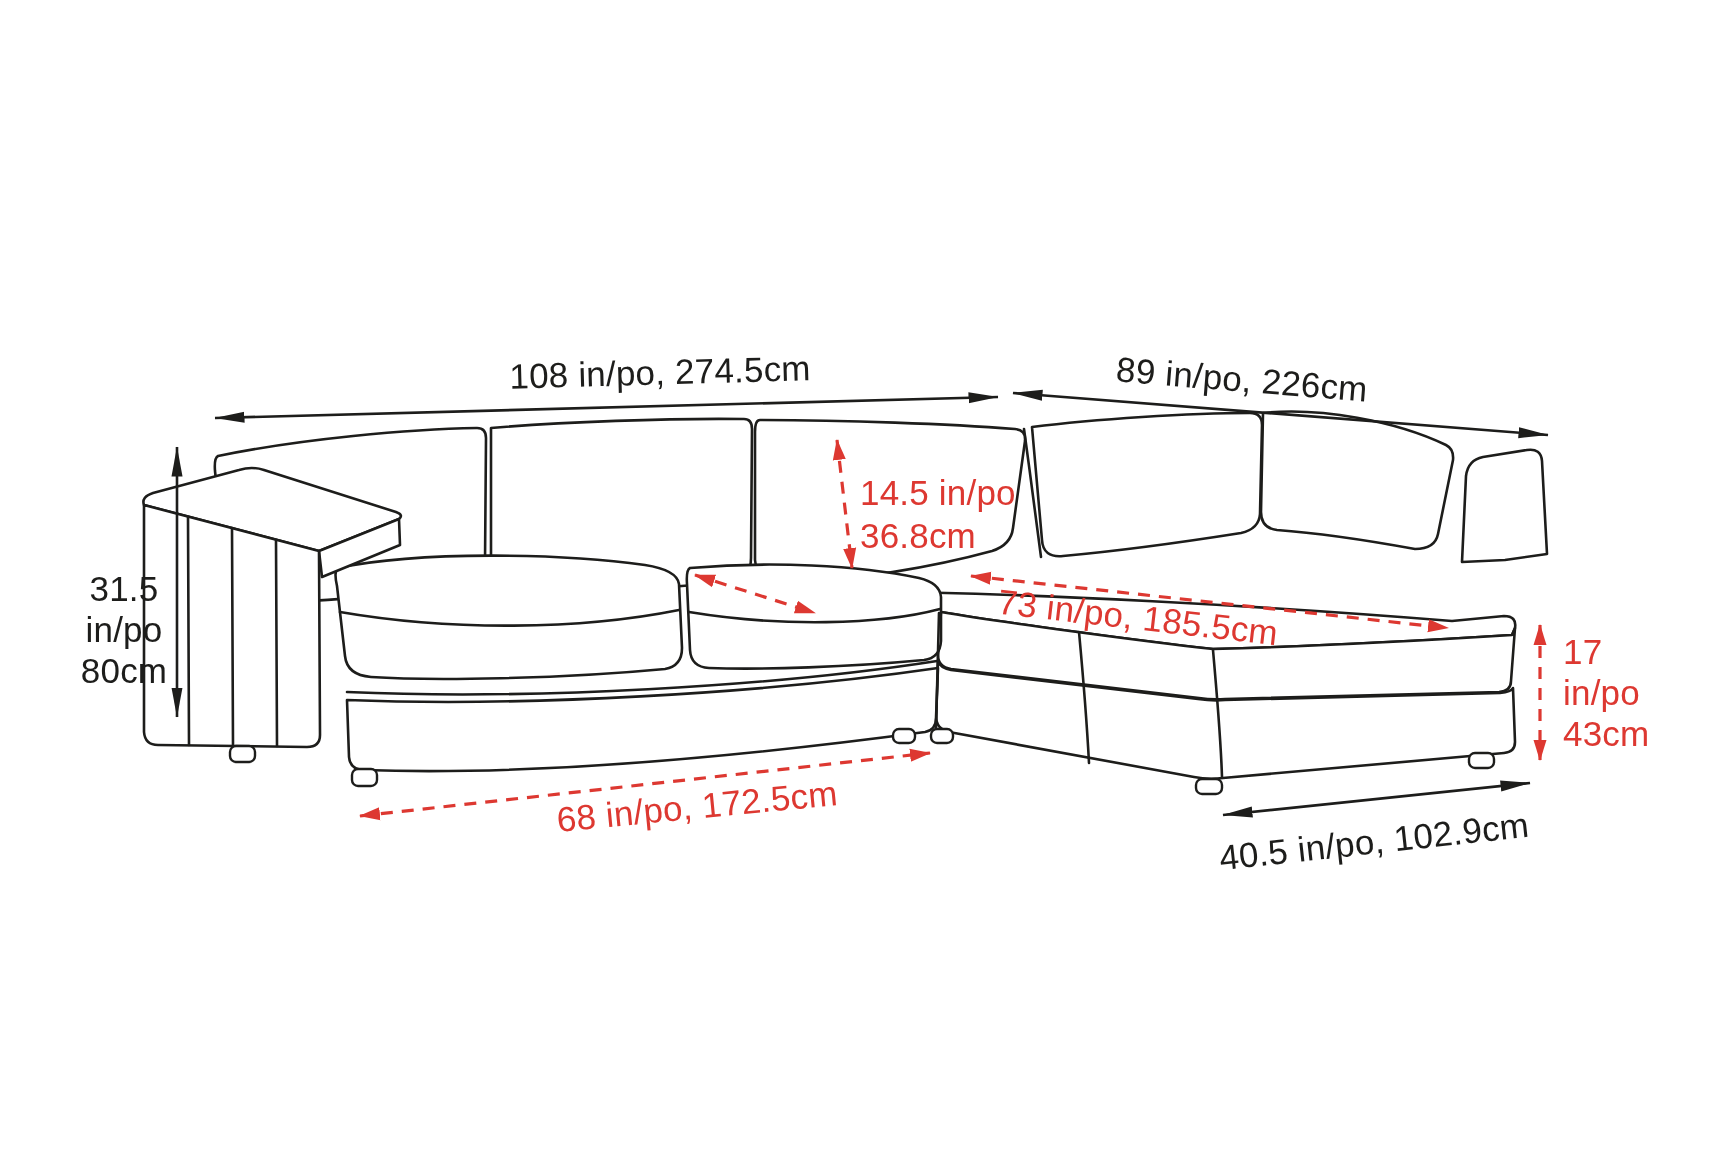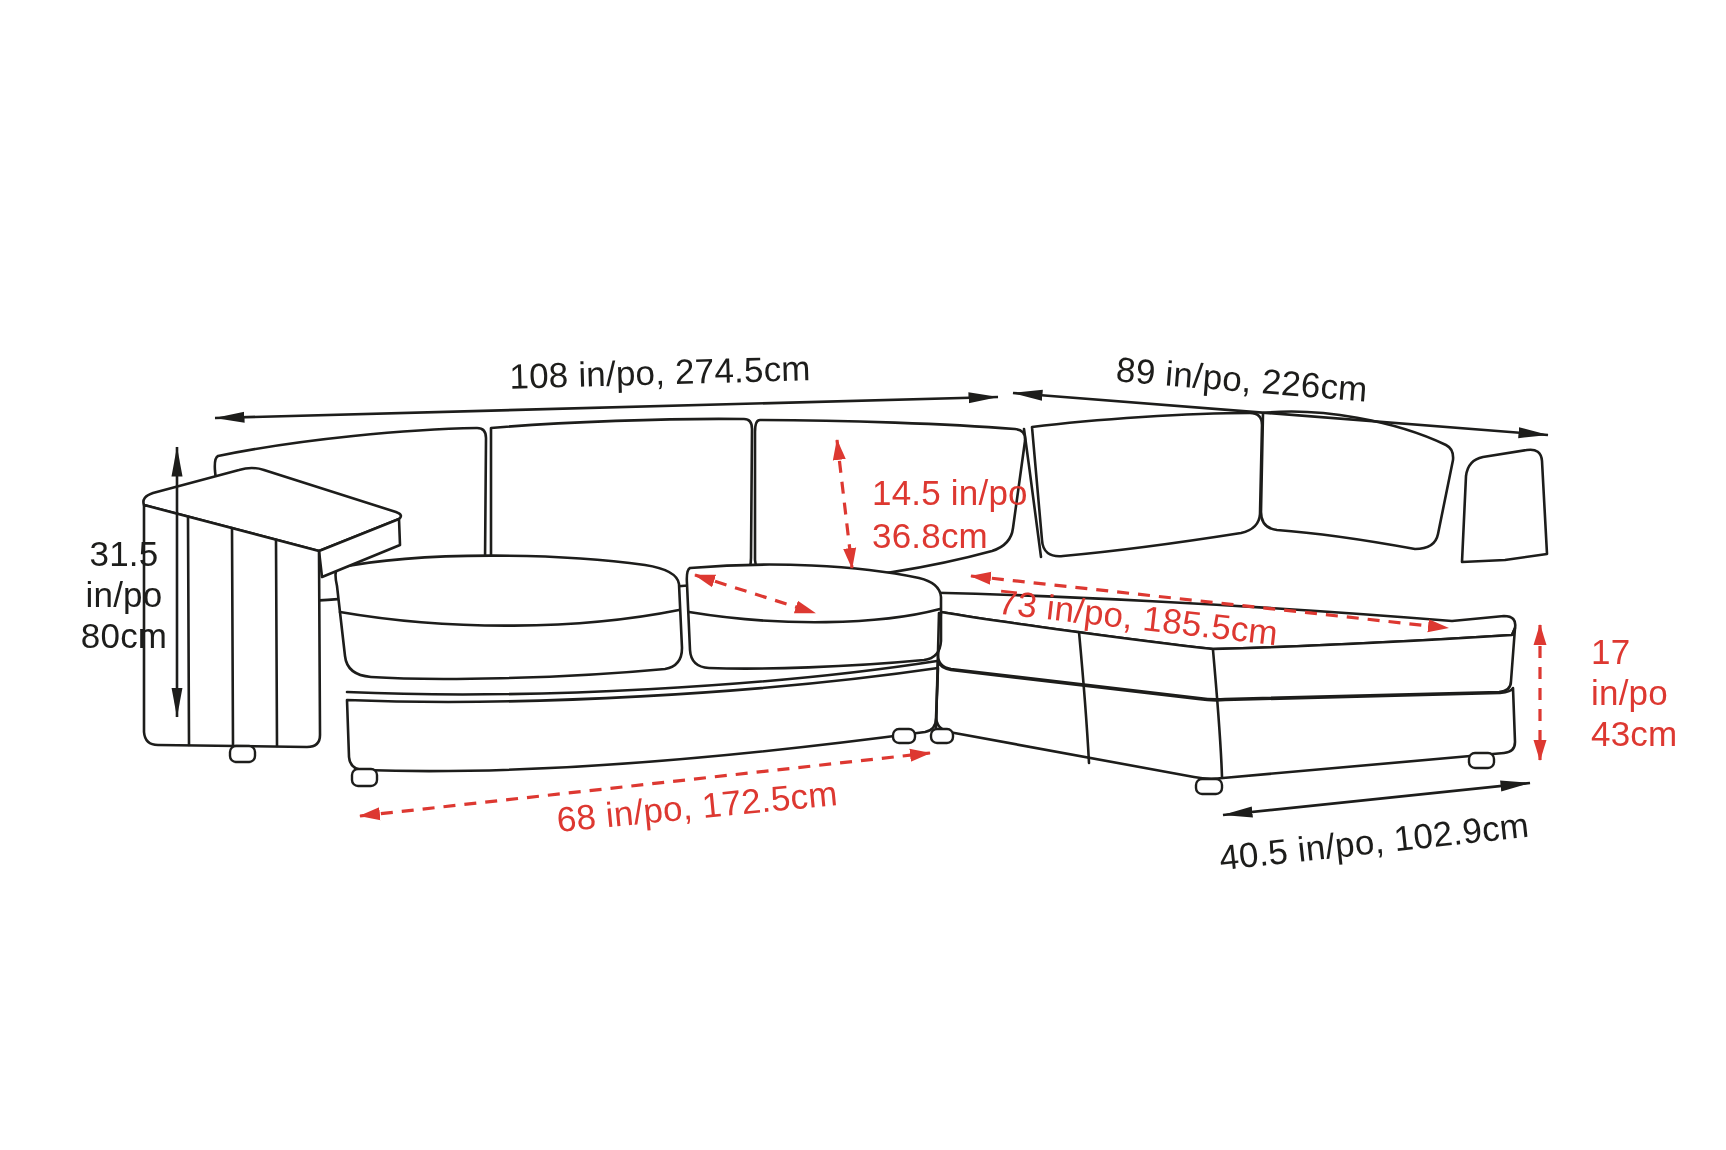--- a/index.html
+++ b/index.html
@@ -16,21 +16,21 @@
     position:absolute;
     white-space:nowrap;
     font-size:35px;
     line-height:43px;
     color:#1d1d1b;
     letter-spacing:0.2px;
   }
   .dim.red{color:#dd3831;}
   .ctr{transform:translate(-50%,-50%);}
   .stack3{line-height:41px;}
-  .tcenter{text-align:center;}
+  .tcenter{text-align:center;margin-top:35px;}
 </style>
 </head>
 <body>
 
 <div id="stage">
 
   <svg id="art" width="1726" height="1150" viewBox="0 0 1726 1150">
     <defs>
       <marker id="ab" markerUnits="userSpaceOnUse" markerWidth="31" markerHeight="12" refX="29.5" refY="6" orient="auto-start-reverse">
         <path d="M 0,0.5 L 30,6 L 0,11.5 Z" fill="#1d1d1b"></path>
@@ -101,30 +101,30 @@
 
   <div class="dim ctr" style="left:1242px;top:379px;transform:translate(-50%,-50%) rotate(4.6deg);">89 in/po, 226cm</div>
 
   <div class="dim stack3 tcenter" style="left:124px;top:594px;transform:translate(-50%,-50%);">
     <div>31.5</div>
     <div>in/po</div>
     <div>80cm</div>
   </div>
 
 
-  <div class="dim red" style="left:860px;top:471px;margin-left:12px;">
+  <div class="dim red" style="left:860px;top:471px;">
     <div>14.5 in/po</div>
     <div>36.8cm</div>
   </div>
 
   <div class="dim red ctr" style="left:1138px;top:617px;transform:translate(-50%,-50%) rotate(6.5deg);">73 in/po, 185.5cm</div>
 
   <div class="dim red ctr" style="left:697px;top:806px;transform:translate(-50%,-50%) rotate(-5.5deg);">68 in/po, 172.5cm</div>
 
   <div class="dim ctr" style="left:1374px;top:841px;transform:translate(-50%,-50%) rotate(-6.2deg);">40.5 in/po, 102.9cm</div>
 
-  <div class="dim red stack3" style="left:1563px;top:631px;margin-left:28px;">
+  <div class="dim red stack3" style="left:1563px;top:631px;">
     <div>17</div>
     <div>in/po</div>
     <div>43cm</div>
   </div>
 
 </div>
 
 </body></html>

